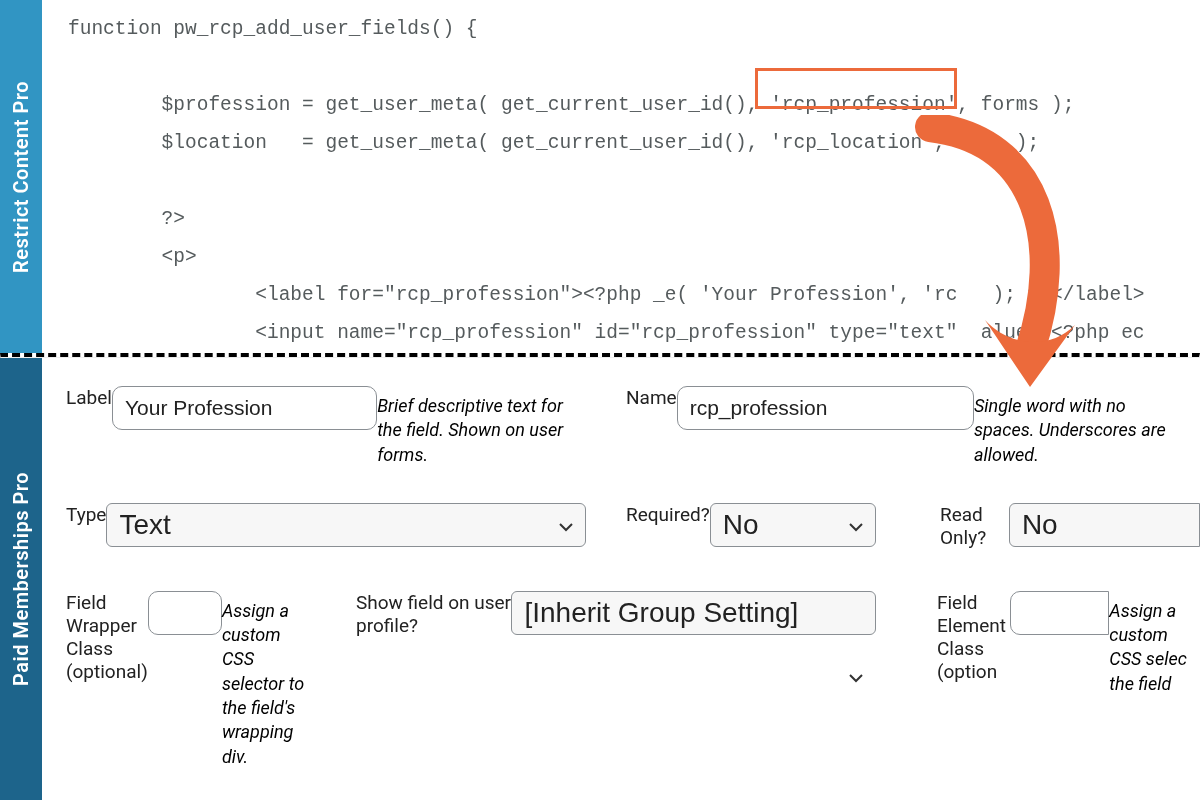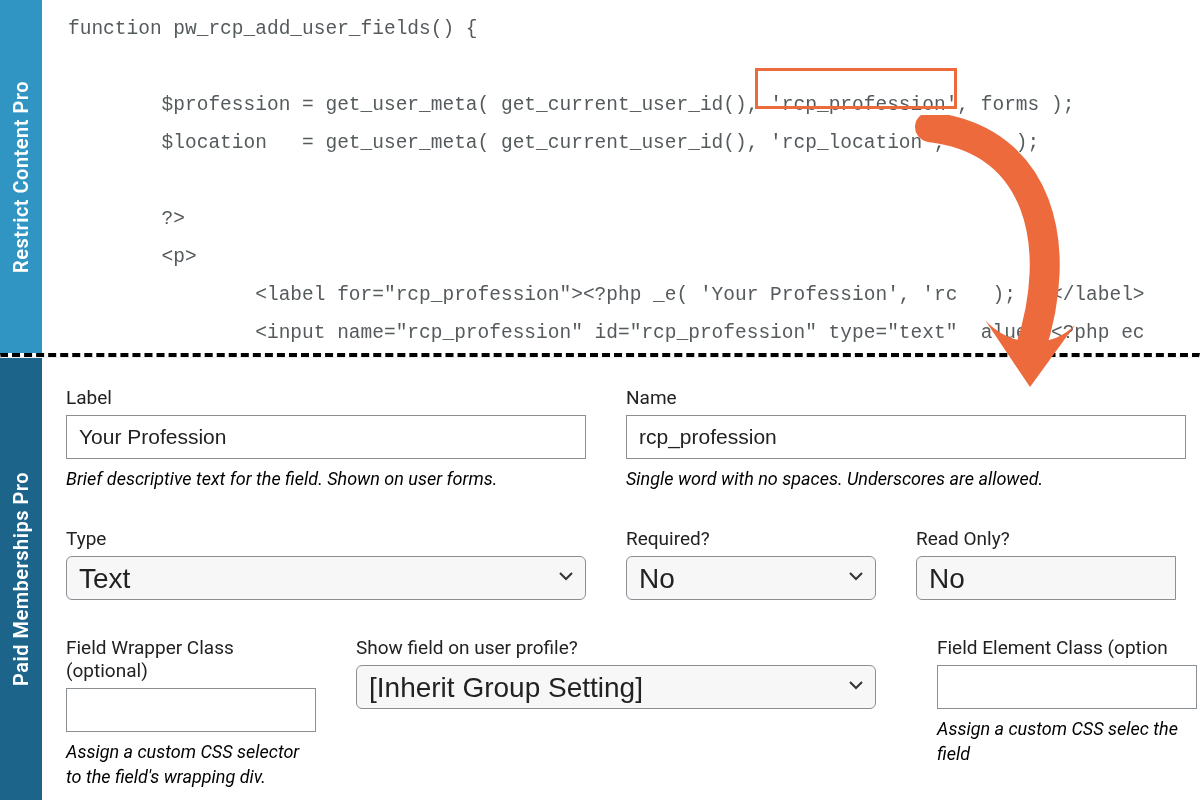--- a/index.html
+++ b/index.html
@@ -68,32 +68,32 @@
   color: #222;
   position: relative;
 }
 .form-row {
   display: flex;
   gap: 40px;
   margin-bottom: 36px;
 }
 .form-col {
   display: flex;
-  flex-direction: column;
+  flex-direction: row;
 }
 .field-label {
   font-size: 19px;
   color: #222;
   margin-bottom: 6px;
 }
 .text-input {
   width: 100%;
   height: 44px;
   border: 1px solid #8a8f94;
-  border-radius: 0;
+  border-radius: 10px;
   padding: 0 12px;
   font-size: 21px;
   color: #222;
   background: #fff;
 }
 .helper {
   font-style: italic;
   color: #000000;
   font-size: 18px;
   margin-top: 8px;
@@ -194,21 +194,21 @@
             <select class="select-input">
               <option>No</option>
             </select>
             <span class="chev">
               <svg width="16" height="16" viewBox="0 0 16 16">
                   <path d="M2 5 l6 6 6-6" stroke="#333" stroke-width="2" fill="none"></path>
                 </svg>
             </span>
           </div>
         </div>
-        <div class="form-col" style="width:260px;">
+        <div class="form-col" style="width:260px;margin-left:24px;">
           <label class="field-label">Read Only?</label>
           <div class="select-wrap">
             <select class="select-input" style="border-top-right-radius:0;border-bottom-right-radius:0;">
               <option>No</option>
             </select>
           </div>
         </div>
       </div>
 
       <div class="form-row" style="margin-bottom:0;">

